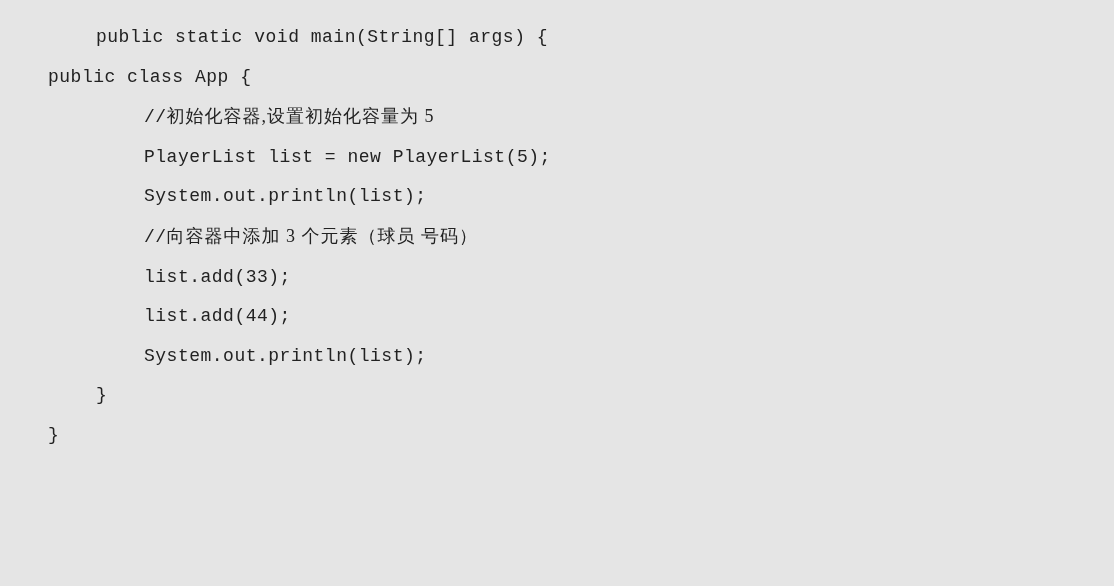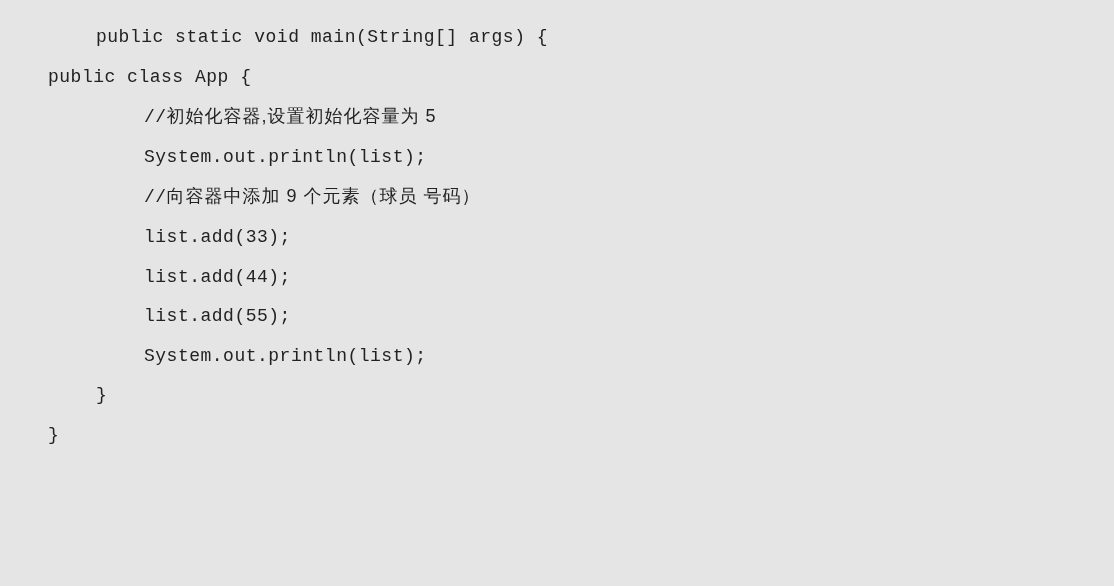--- a/index.html
+++ b/index.html
@@ -26,32 +26,32 @@
       white-space: pre;
       font-family: 'Courier New', Courier, monospace;
     }
     .indent-1 {
       padding-left: 48px;
     }
     .indent-2 {
       padding-left: 96px;
     }
     .cjk {
-      font-family: Liberation Sans, sans-serif;
+      font-family: Liberation Serif, serif;
       letter-spacing: 1px;
     }
   </style>
 </head>
 <body>
 
 <div class="code-block">
   <div class="code-line indent-1">public static void main(String[] args) {</div>
   <div class="code-line">public class App {</div>
   <div class="code-line indent-2"><span>//</span><span class="cjk">初始化容器,设置初始化容量为 5</span></div>
+  <div class="code-line indent-2">PlayerList list = new PlayerList(5);</div>
   <div class="code-line indent-2">System.out.println(list);</div>
-  <div class="code-line indent-2"><span>//</span><span class="cjk">向容器中添加 9 个元素（球员 号码）</span></div>
+  <div class="code-line indent-2"><span>//</span><span class="cjk">向容器中添加 3 个元素（球员 号码）</span></div>
   <div class="code-line indent-2">list.add(33);</div>
   <div class="code-line indent-2">list.add(44);</div>
-  <div class="code-line indent-2">list.add(55);</div>
   <div class="code-line indent-2">System.out.println(list);</div>
   <div class="code-line indent-1">}</div>
   <div class="code-line">}</div>
 </div>
 
 </body></html>

